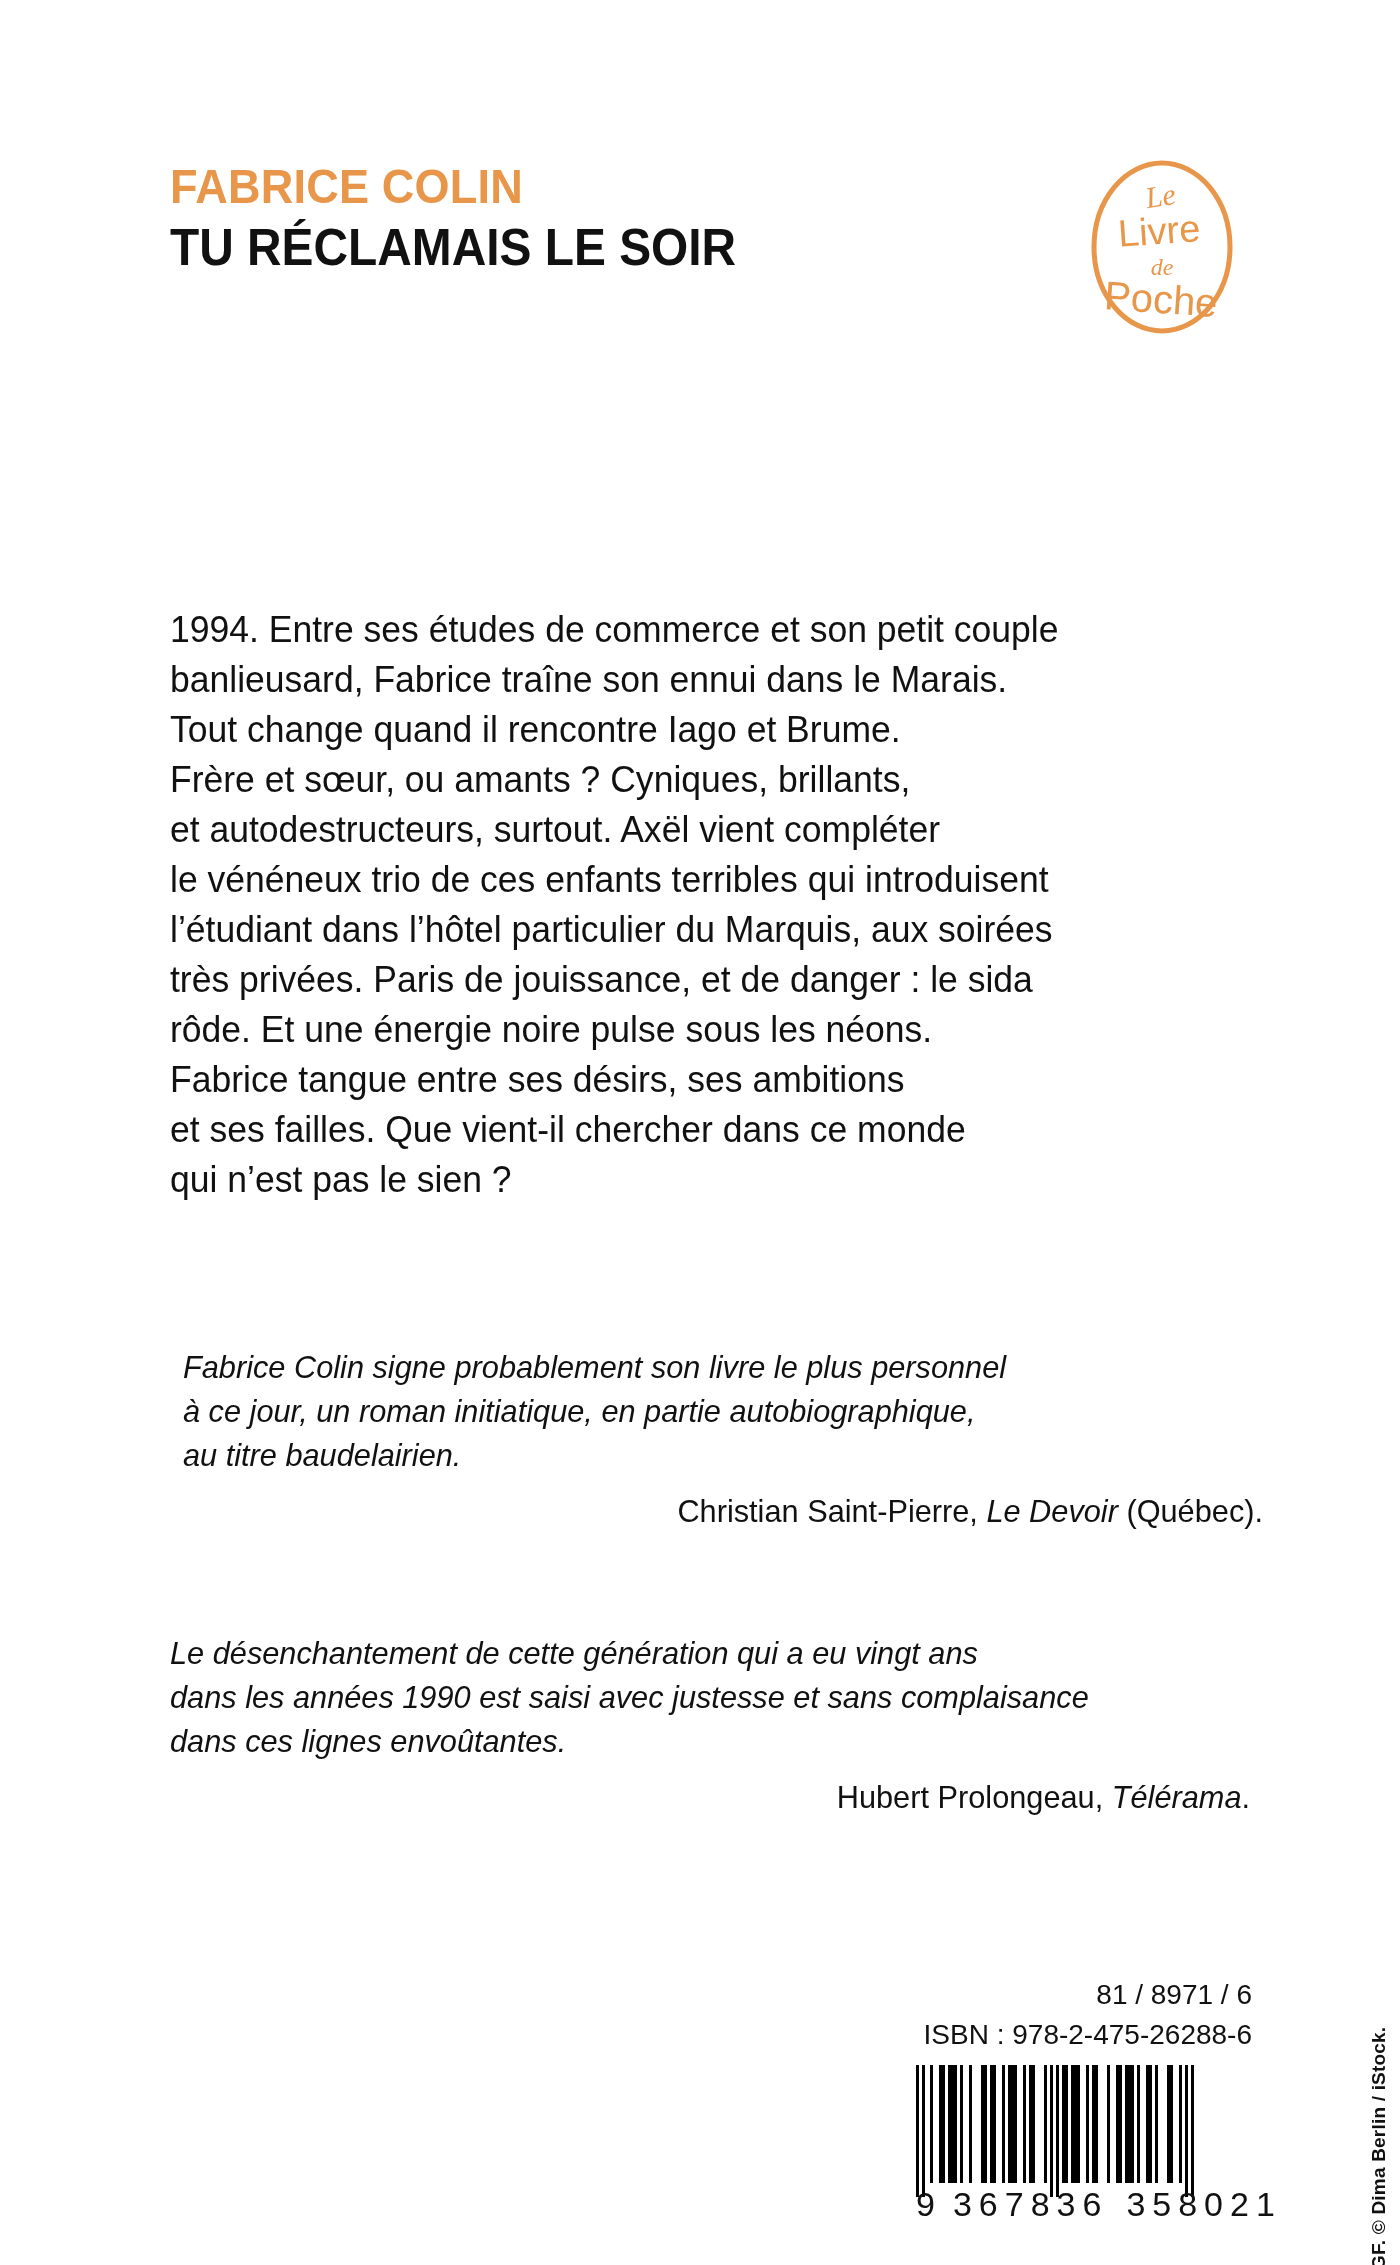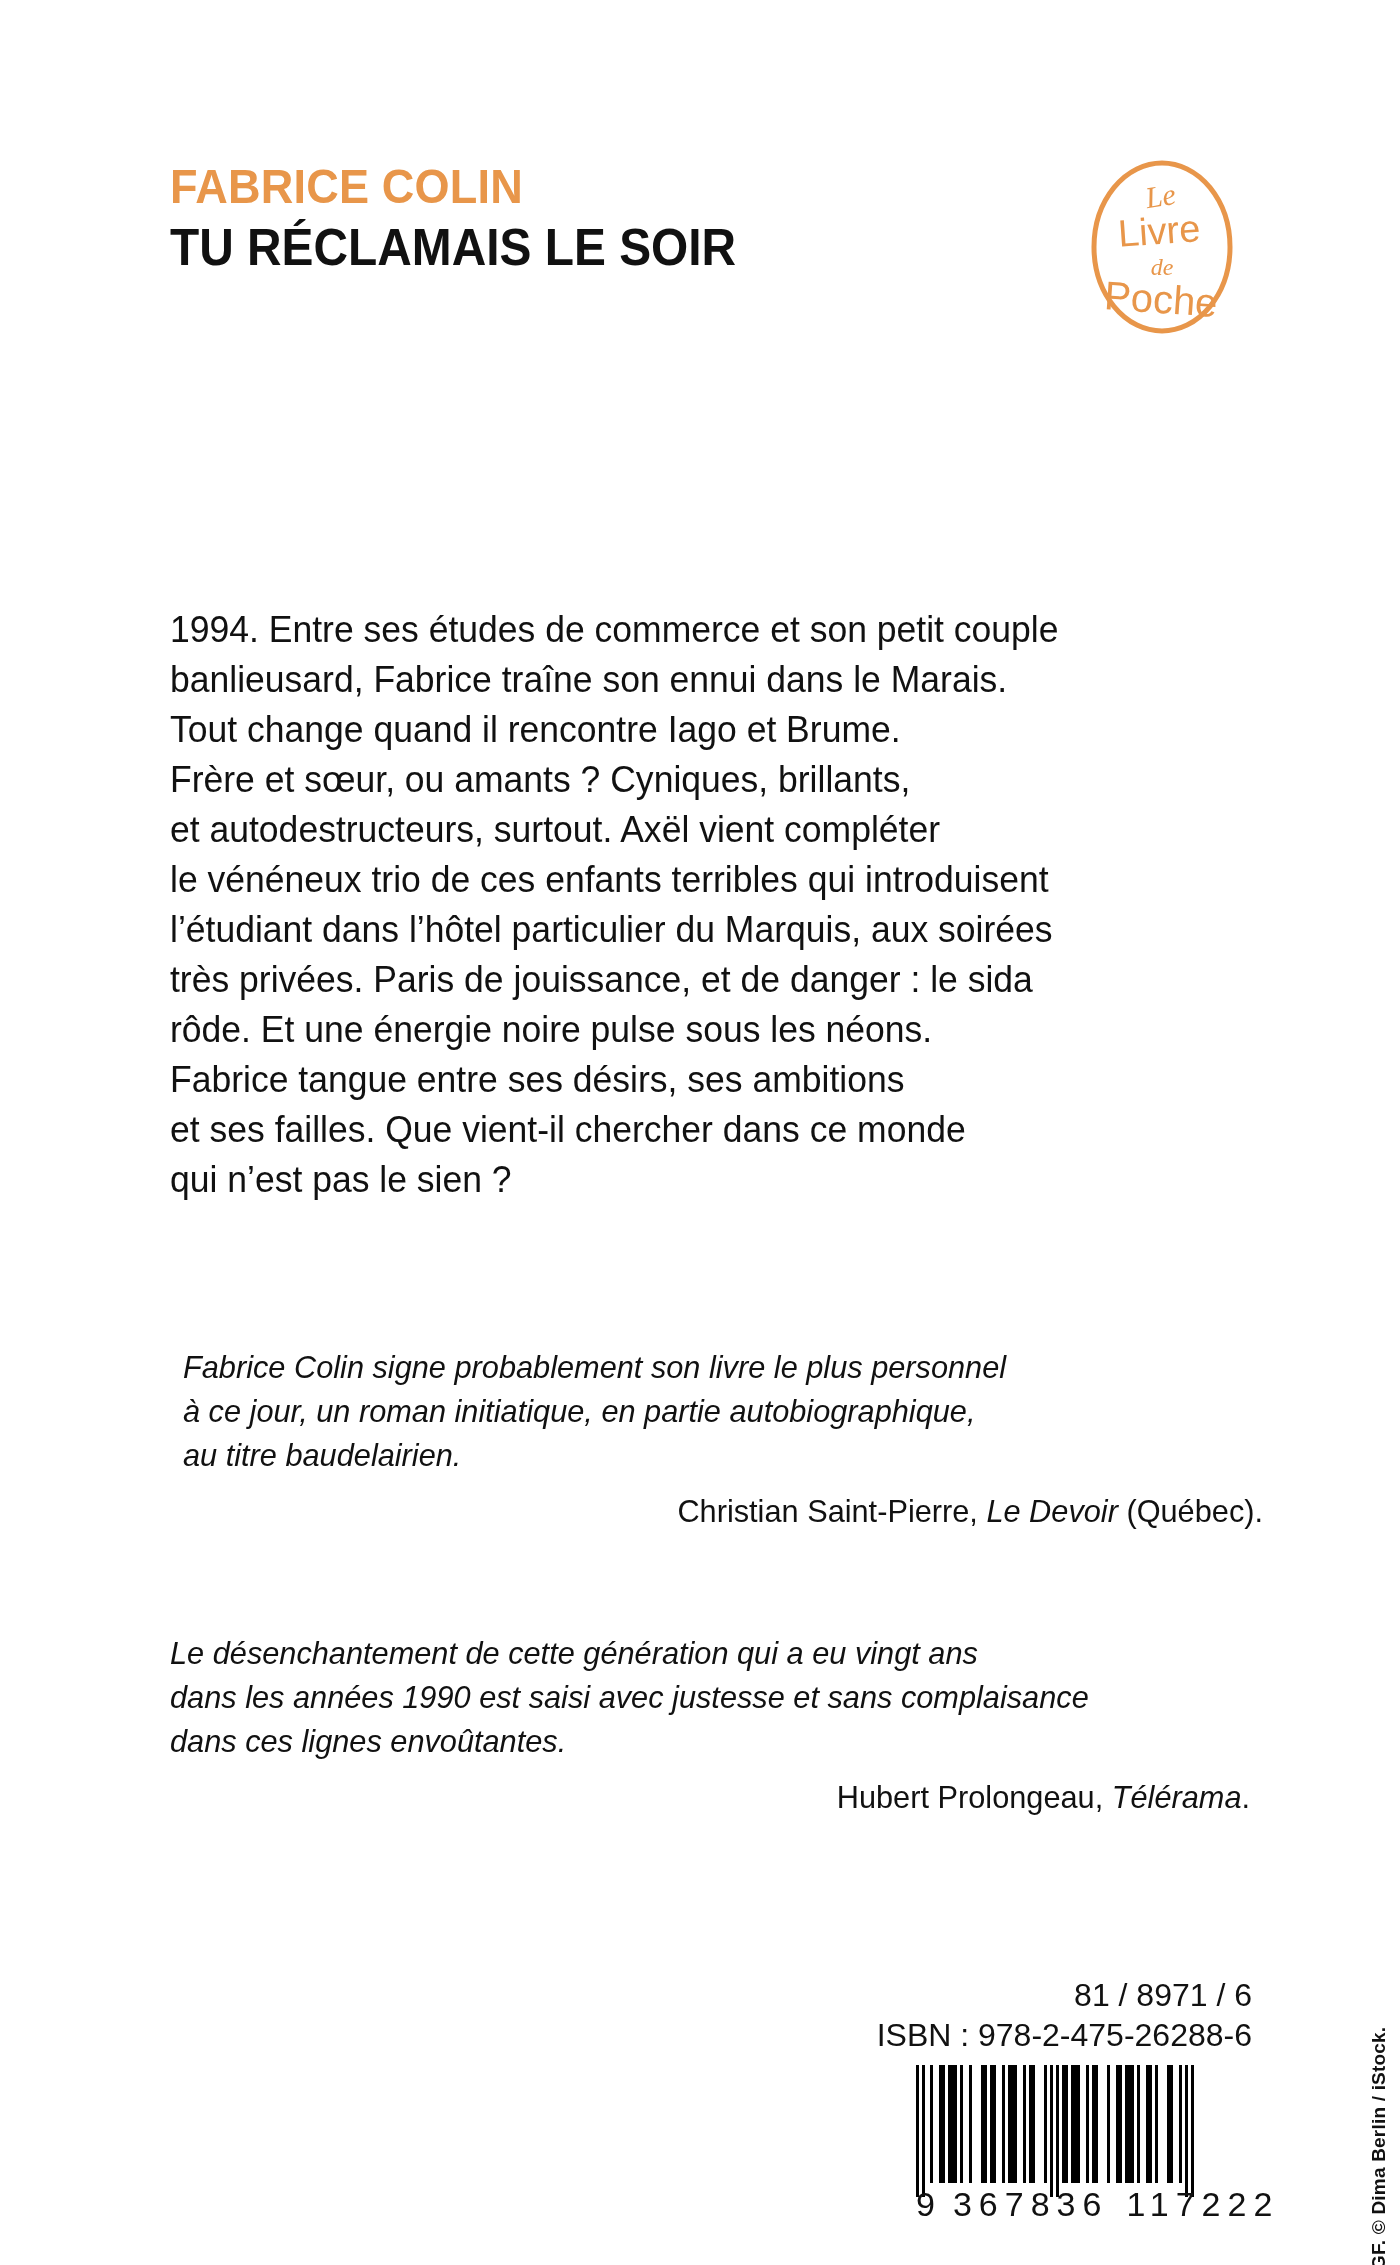--- a/index.html
+++ b/index.html
@@ -124,21 +124,21 @@
     transform-origin: right top;
     transform: rotate(-90deg) translateX(-100%);
   }
 
   
   .codes {
     position: absolute;
     right: 148px;
     top: 1975px;
     text-align: right;
-    font-size: 32px;
+    font-size: 28px;
     line-height: 40px;
   }
   .codes div { white-space: nowrap; }
 
   
   .barcode {
     position: absolute;
     left: 916px;
     top: 2065px;
     width: 340px;
@@ -284,17 +284,17 @@
         <i class="g" style="width:6px"></i>
         <i style="width:3px"></i>
         <i class="g" style="width:3px"></i>
       <i class="tall" style="width:3px"></i>
         <i class="g" style="width:3px"></i>
         <i class="tall" style="width:3px"></i>
     </div>
     <div class="barcode-digits">
       <span class="lead">9</span>
       <span class="grp">367836</span>
-      <span class="grp" style="margin-left:18px">117222</span>
+      <span class="grp" style="margin-left:18px">358021</span>
     </div>
   </div>
 
 </div>
 
 </body></html>

